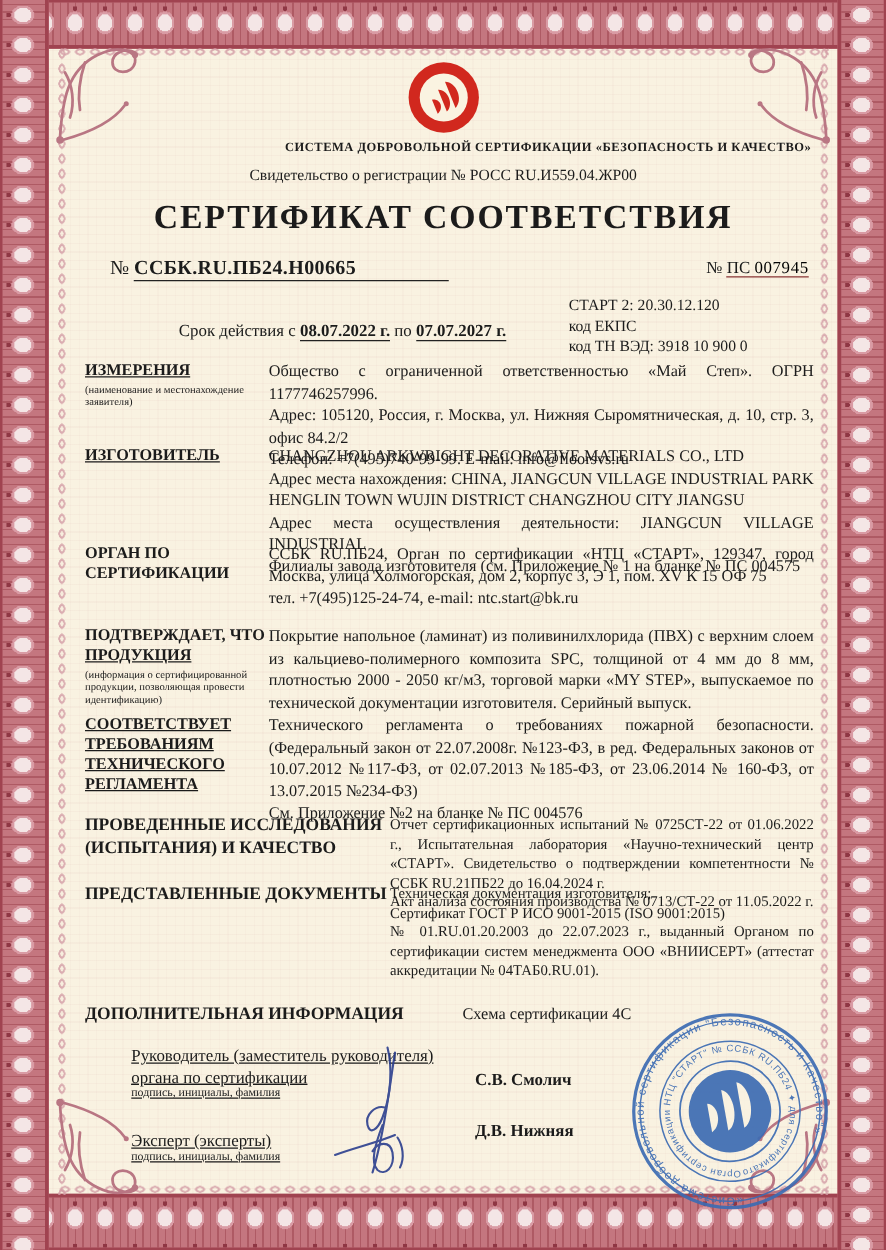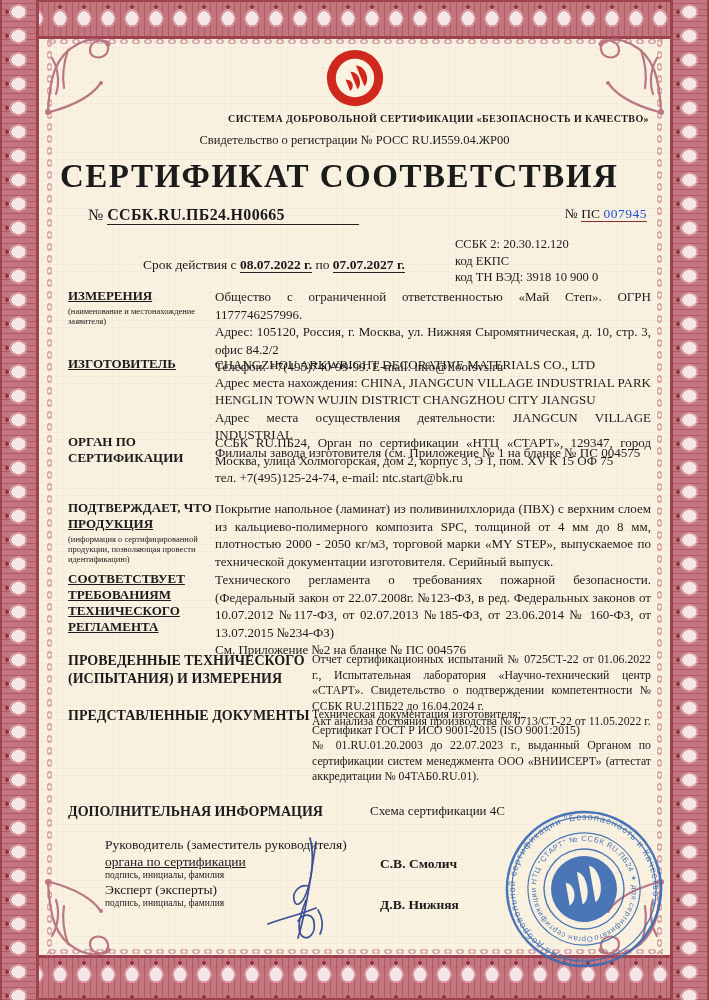--- a/index.html
+++ b/index.html
@@ -48,50 +48,50 @@
   .corner.tr{right:38px; top:28px; transform:scaleX(-1);}
   .corner.bl{left:38px; bottom:34px; transform:scaleY(-1);}
   .corner.br{right:38px; bottom:34px; transform:scale(-1,-1);}
   
   .content{position:absolute; inset:0; z-index:4;}
   .logo{position:absolute; left:325px; top:48px; width:60px; height:60px;}
   .sysline{position:absolute; left:60px; right:60px; top:113px; text-align:right;
     font-size:10px; font-weight:bold; letter-spacing:.4px;}
   .regline{position:absolute; left:60px; right:60px; top:133px; text-align:center;
     font-size:12.5px; font-weight:normal;}
-  .title{position:absolute; left:60px; right:60px; top:158px; text-align:left;
-    font-size:33px; font-weight:bold; letter-spacing:1.5px;}
+  .title{position:absolute; left:60px; right:60px; top:158px; text-align:center;
+    font-size:27px; font-weight:bold; letter-spacing:1.5px;}
   
   .certno{position:absolute; left:88px; top:206px; font-size:16px;}
   .certno .cno{display:inline-block; min-width:252px; font-weight:bold;
     border-bottom:1.5px solid #222; letter-spacing:.3px;}
   .blankno{position:absolute; right:62px; top:206px; font-size:13.5px;}
   .blankno .u{border-bottom:1px solid #833;}
-  .blankno .red{color:#1d4ed8; letter-spacing:.5px;}
+  .blankno .red{color:#000000; letter-spacing:.5px;}
   .codes{position:absolute; left:455px; top:236px; font-size:12.5px; line-height:16.5px;}
   .validity{position:absolute; left:143px; top:257px; font-size:13.5px;}
   .validity .date{font-weight:bold; border-bottom:1px solid #222;}
   
   .row{position:absolute; left:68px; right:58px;}
   .row .lab{position:absolute; left:0; top:0; width:150px; font-size:13px; line-height:16px; font-weight:bold;}
   .row .lab .u{text-decoration:underline;}
   .row .note{font-size:8.5px; line-height:10px; font-weight:normal; margin-top:2px;}
   .row .val{margin-left:147px; font-size:13px; line-height:17.5px;
     text-align:justify; white-space:pre-line;}
   .row.wide .lab{width:290px; font-size:14px; line-height:18px;}
   .row.wide .val{margin-left:244px; font-size:11.8px; line-height:15.6px;}
   .row.addinfo .val{margin-left:302px; font-size:13px; text-align:left;}
   
-  .signing{position:absolute; left:105px; top:836px; width:540px; font-size:13.5px;}
+  .signing{position:absolute; left:105px; top:836px; width:540px; font-size:13.5px;text-decoration:underline;}
   .role{line-height:17px;}
   .role .u{text-decoration:underline; font-weight:normal;}
   .subnote{font-size:9.5px; line-height:11px; color:#222;}
   .sig-name{position:absolute; left:275px; font-weight:bold;}
   .name1{top:20px;} .name2{top:61px;}
-  .expert-block{margin-top:0;}
+  .expert-block{margin-top:23px;}
   .autograph{position:absolute; left:258px; top:836px; width:110px; height:110px; z-index:5;}
   .stamp{position:absolute; left:501px; top:806px; width:166px; height:166px; z-index:6;
     transform:rotate(-10deg); opacity:.92;}
 </style>
 </head>
 <body>
 
 <div class="cert">
   <div class="texture"></div>
 
@@ -177,21 +177,21 @@
       <span class="cno">ССБК.RU.ПБ24.Н00665</span>
     </div>
     <div class="blankno">
       <span>№</span>
       <span class="u">
         <span>ПС</span>
         <span class="red">007945</span>
       </span>
     </div>
     <div class="codes">
-      <div>ССБК 2: 20.30.12.120</div>
+      <div>СТАРТ 2: 20.30.12.120</div>
       <div>код ЕКПС</div>
       <div>код ТН ВЭД: 3918 10 900 0</div>
     </div>
     <div class="validity">
       <span>Срок действия с</span>
       <span class="date">08.07.2022 г.</span>
       <span>по</span>
       <span class="date">07.07.2027 г.</span>
     </div>
 
@@ -234,21 +234,21 @@
     <div class="row" style="top:571px">
       <div class="lab">
         <span></span><span class="u">СООТВЕТСТВУЕТ ТРЕБОВАНИЯМ ТЕХНИЧЕСКОГО РЕГЛАМЕНТА</span>
       </div>
       <div class="val">Технического регламента о требованиях пожарной безопасности. (Федеральный закон от 22.07.2008г. №123-ФЗ, в ред. Федеральных законов от 10.07.2012 №117-ФЗ, от 02.07.2013 №185-ФЗ, от 23.06.2014 № 160-ФЗ, от 13.07.2015 №234-ФЗ)
 См. Приложение №2 на бланке № ПС 004576</div>
     </div>
 
     <div class="row wide" style="top:652px">
       <div class="lab">
-        <span>ПРОВЕДЕННЫЕ ТЕХНИЧЕСКОГО (ИСПЫТАНИЯ) И ИЗМЕРЕНИЯ</span><span class="u"></span>
+        <span>ПРОВЕДЕННЫЕ ИССЛЕДОВАНИЯ (ИСПЫТАНИЯ) И КАЧЕСТВО</span><span class="u"></span>
       </div>
       <div class="val">Отчет сертификационных испытаний № 0725СТ-22 от 01.06.2022 г., Испытательная лаборатория «Научно-технический центр «СТАРТ». Свидетельство о подтверждении компетентности № ССБК RU.21ПБ22 до 16.04.2024 г.
 Акт анализа состояния производства № 0713/СТ-22 от 11.05.2022 г.</div>
     </div>
 
     <div class="row wide" style="top:707px">
       <div class="lab">
         <span>ПРЕДСТАВЛЕННЫЕ ДОКУМЕНТЫ</span><span class="u"></span>
       </div>
       <div class="val">Техническая документация изготовителя;

